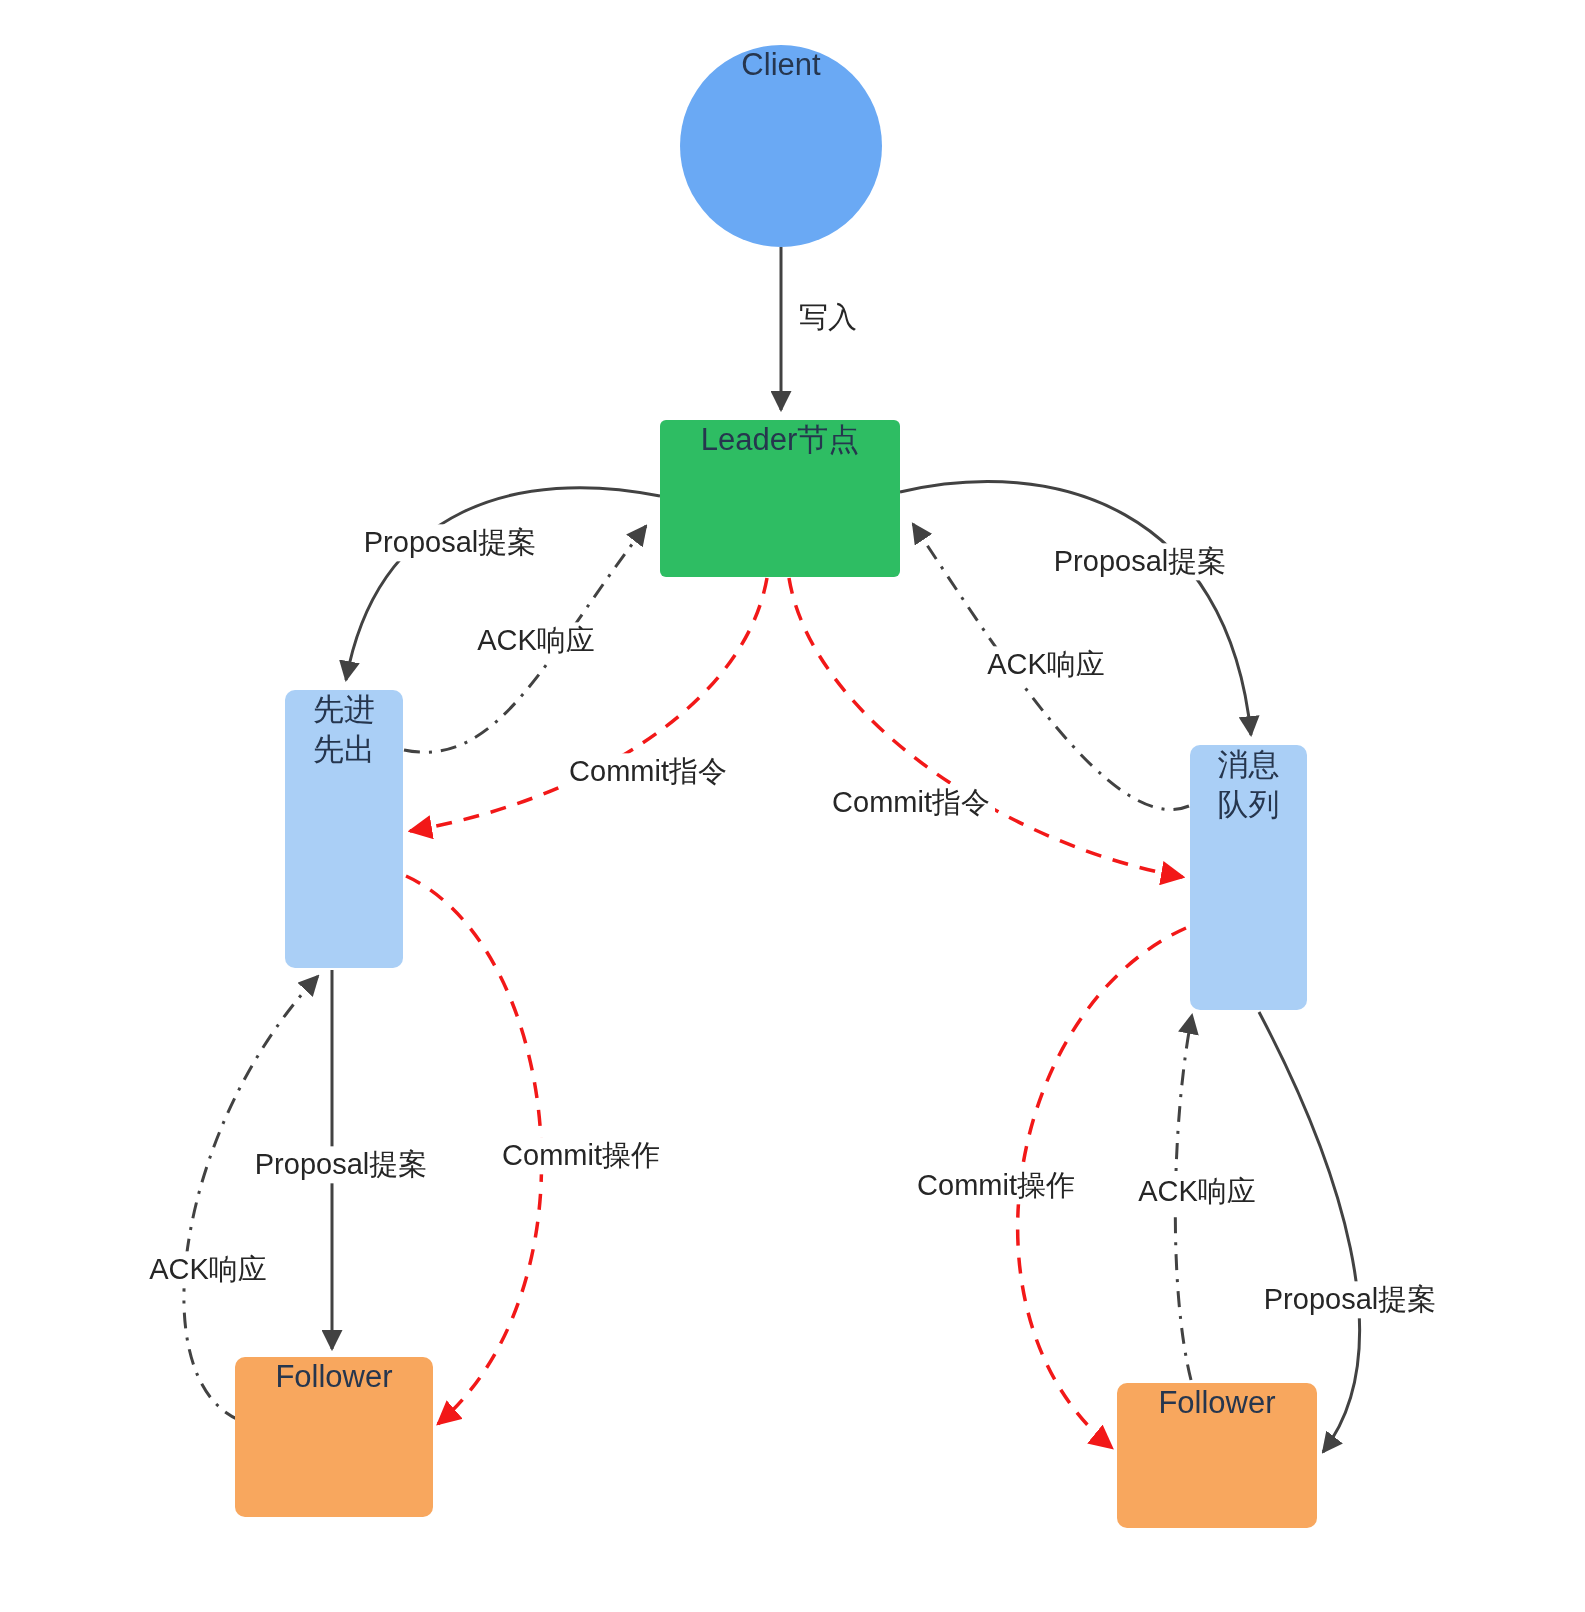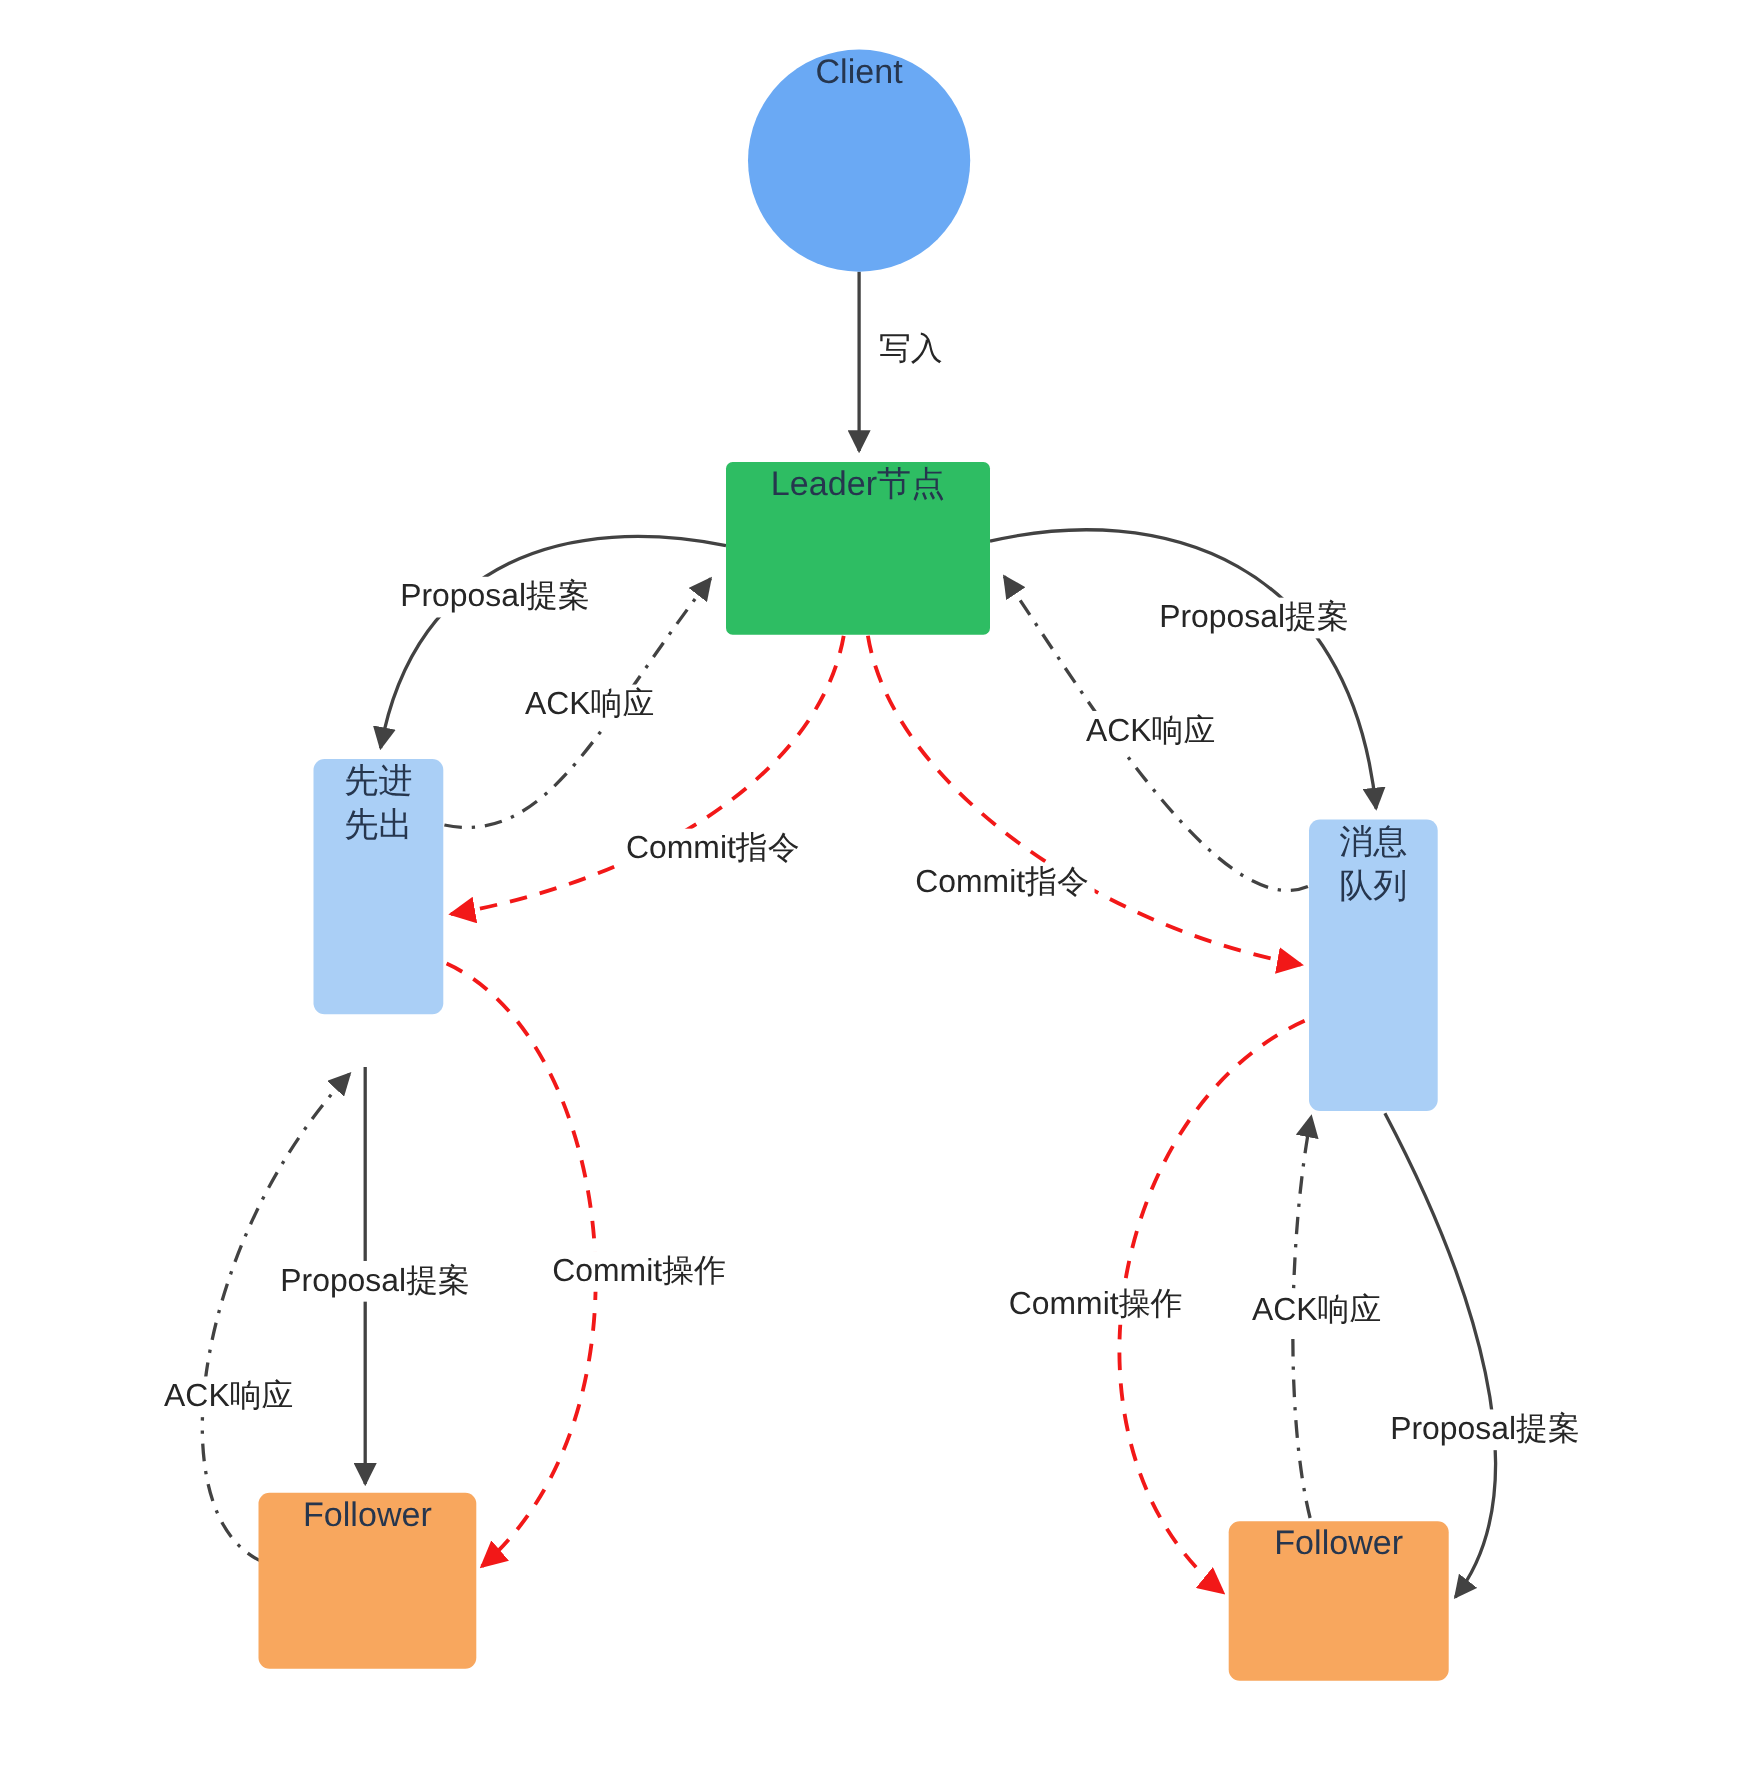--- a/index.html
+++ b/index.html
@@ -89,21 +89,21 @@
   </svg>
 
   <div class="node circle" style="left:680px; top:45px; width:202px; height:202px;">
     <span class="lbl">Client</span>
   </div>
 
   <div class="node leader" style="left:660px; top:420px; width:240px; height:157px;">
     <span class="lbl">Leader节点</span>
   </div>
 
-  <div class="node queue" style="left:285px; top:690px; width:118px; height:232px;">
+  <div class="node queue" style="left:285px; top:690px; width:118px; height:278px;">
     <span class="lbl">
       <span>先进</span><br>
       <span>先出</span>
     </span>
   </div>
 
   <div class="node queue" style="left:1190px; top:745px; width:117px; height:265px;">
     <span class="lbl">
       <span>消息</span><br>
       <span>队列</span>

